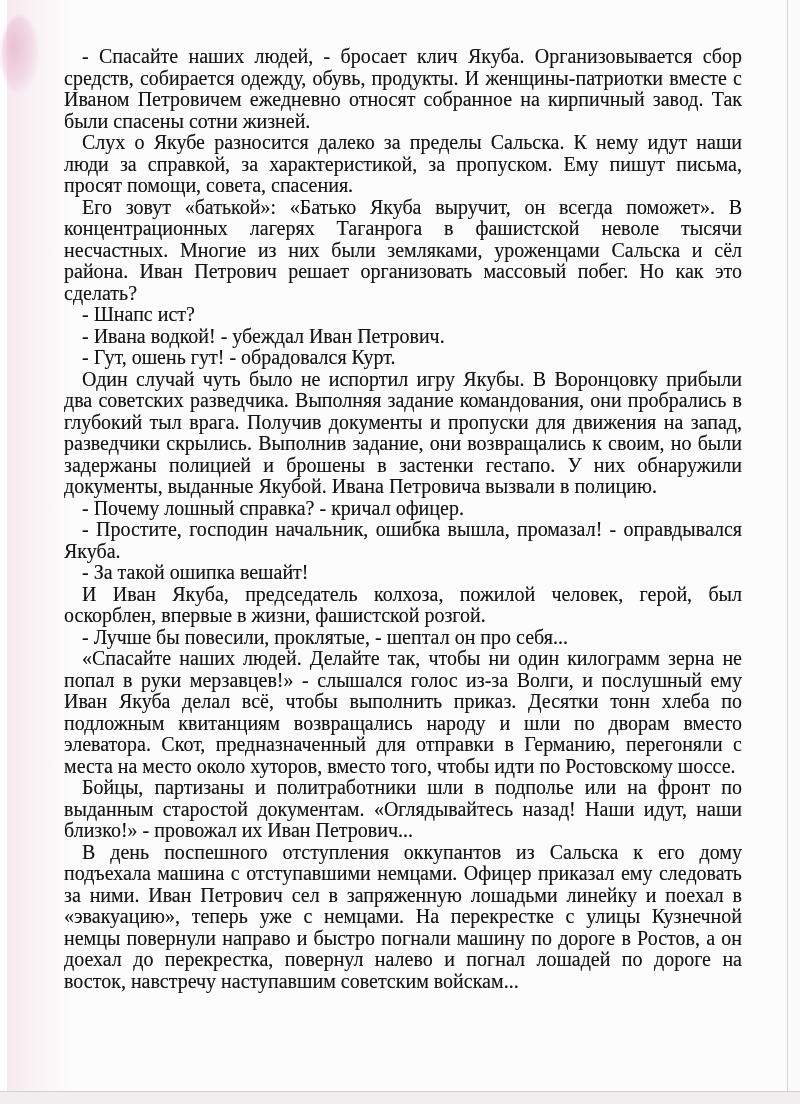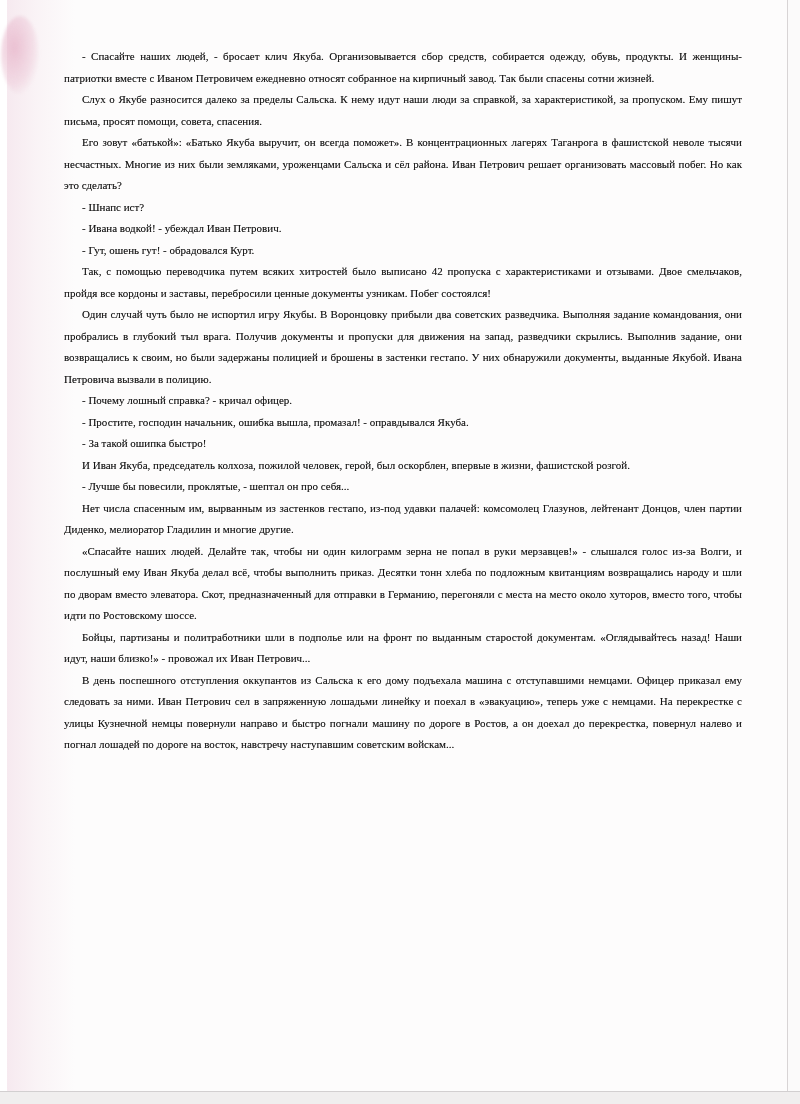--- a/index.html
+++ b/index.html
@@ -60,21 +60,21 @@
     background: var(--bottom-strip);
     border-top: 1px solid #d2cfd0;
   }
   
   .text-block {
     position: absolute;
     left: 64px;
     top: 46px;
     width: 678px;
     font-family: "Liberation Serif", "DejaVu Serif", serif;
-    font-size: 11px;
+    font-size: 20px;
     line-height: 21.5px;
     color: var(--text-color);
     text-align: justify;
     text-shadow: 0 0 0.4px rgba(20,20,20,0.45);
   }
   .text-block p.para {
     text-indent: 18px;
     margin: 0;
   }
 </style>
@@ -89,25 +89,23 @@
   <div class="edge-right-white"></div>
   <div class="edge-bottom"></div>
 
   <div class="text-block">
       <p class="para">- Спасайте наших людей, - бросает клич Якуба.  Организовывается сбор средств, собирается одежду, обувь, продукты. И женщины-патриотки вместе с Иваном Петровичем ежедневно относят собранное на кирпичный завод. Так были спасены сотни жизней.</p>
       <p class="para">Слух о Якубе разносится далеко за пределы Сальска. К нему идут наши люди за справкой, за характеристикой, за пропуском. Ему пишут письма, просят помощи, совета, спасения.</p>
       <p class="para">Его зовут «батькой»: «Батько Якуба выручит, он всегда поможет».  В концентрационных лагерях  Таганрога в фашистской неволе тысячи несчастных. Многие из них были земляками, уроженцами Сальска и сёл района. Иван Петрович решает организовать массовый побег. Но как это сделать?</p>
       <p class="para">- Шнапс ист?</p>
       <p class="para">- Ивана водкой! - убеждал Иван Петрович.</p>
       <p class="para">- Гут, ошень гут! - обрадовался Курт.</p>
-      <p class="para">Так, с помощью переводчика путем всяких хитростей было выписано 42 пропуска с характеристиками и отзывами. Двое смельчаков, пройдя все кордоны и заставы, перебросили ценные документы узникам. Побег состоялся!</p>
       <p class="para">Один случай чуть было не испортил игру Якубы. В Воронцовку прибыли два советских разведчика. Выполняя задание командования, они пробрались в глубокий тыл врага. Получив документы и пропуски для движения на запад, разведчики скрылись. Выполнив задание, они возвращались к своим, но были задержаны полицией и брошены в застенки гестапо. У них обнаружили документы, выданные Якубой. Ивана Петровича вызвали в полицию.</p>
       <p class="para">- Почему лошный справка? - кричал офицер.</p>
       <p class="para">- Простите, господин начальник, ошибка вышла, промазал! - оправдывался Якуба.</p>
-      <p class="para">- За такой ошипка быстро!</p>
+      <p class="para">- За такой ошипка вешайт!</p>
       <p class="para">И Иван Якуба, председатель колхоза, пожилой человек, герой, был оскорблен, впервые в жизни, фашистской розгой.</p>
       <p class="para">- Лучше бы повесили, проклятые, - шептал он про себя...</p>
-      <p class="para">Нет числа спасенным им, вырванным из застенков гестапо, из-под удавки палачей: комсомолец Глазунов, лейтенант Донцов, член партии Диденко, мелиоратор Гладилин и многие другие.</p>
       <p class="para">«Спасайте наших людей. Делайте так, чтобы ни один килограмм зерна не попал в руки мерзавцев!» - слышался голос из-за Волги, и послушный ему Иван Якуба делал всё, чтобы выполнить приказ. Десятки тонн хлеба по подложным квитанциям возвращались народу и шли по дворам вместо элеватора. Скот, предназначенный для отправки в Германию, перегоняли с места на место около хуторов, вместо того, чтобы идти по Ростовскому шоссе.</p>
       <p class="para">Бойцы, партизаны и политработники шли в подполье или на фронт по выданным старостой документам. «Оглядывайтесь назад! Наши идут, наши близко!» - провожал их Иван Петрович...</p>
       <p class="para">В день поспешного отступления оккупантов из Сальска к его дому подъехала машина с отступавшими немцами. Офицер приказал ему следовать за ними. Иван Петрович сел в запряженную лошадьми линейку и поехал в  «эвакуацию», теперь уже с немцами. На перекрестке с улицы Кузнечной немцы повернули направо и быстро погнали машину по дороге в Ростов, а он доехал до перекрестка, повернул налево и погнал лошадей по дороге на восток, навстречу наступавшим советским войскам...</p>
     </div>
 </div>
 
 </body></html>

